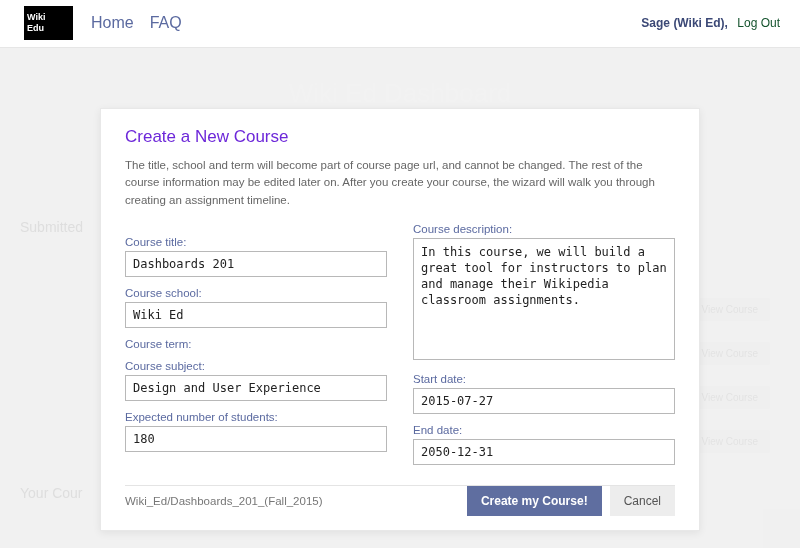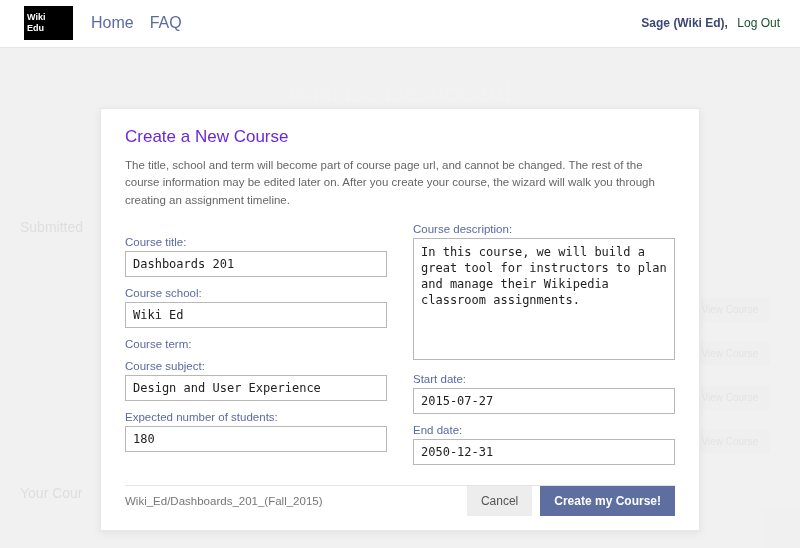--- a/index.html
+++ b/index.html
@@ -224,17 +224,17 @@
         </div>
         <div class="field">
           <label>End date:</label>
           <input type="text" value="2050-12-31" style="">
         </div>
       </div>
     </div>
 
     <div class="modal-footer">
       <div class="slug">Wiki_Ed/Dashboards_201_(Fall_2015)</div>
+      <button class="btn btn-primary">Create my Course!</button>
       <button class="btn btn-cancel">Cancel</button>
-      <button class="btn btn-primary">Create my Course!</button>
     </div>
   </div>
 </div>
 
 </body></html>

